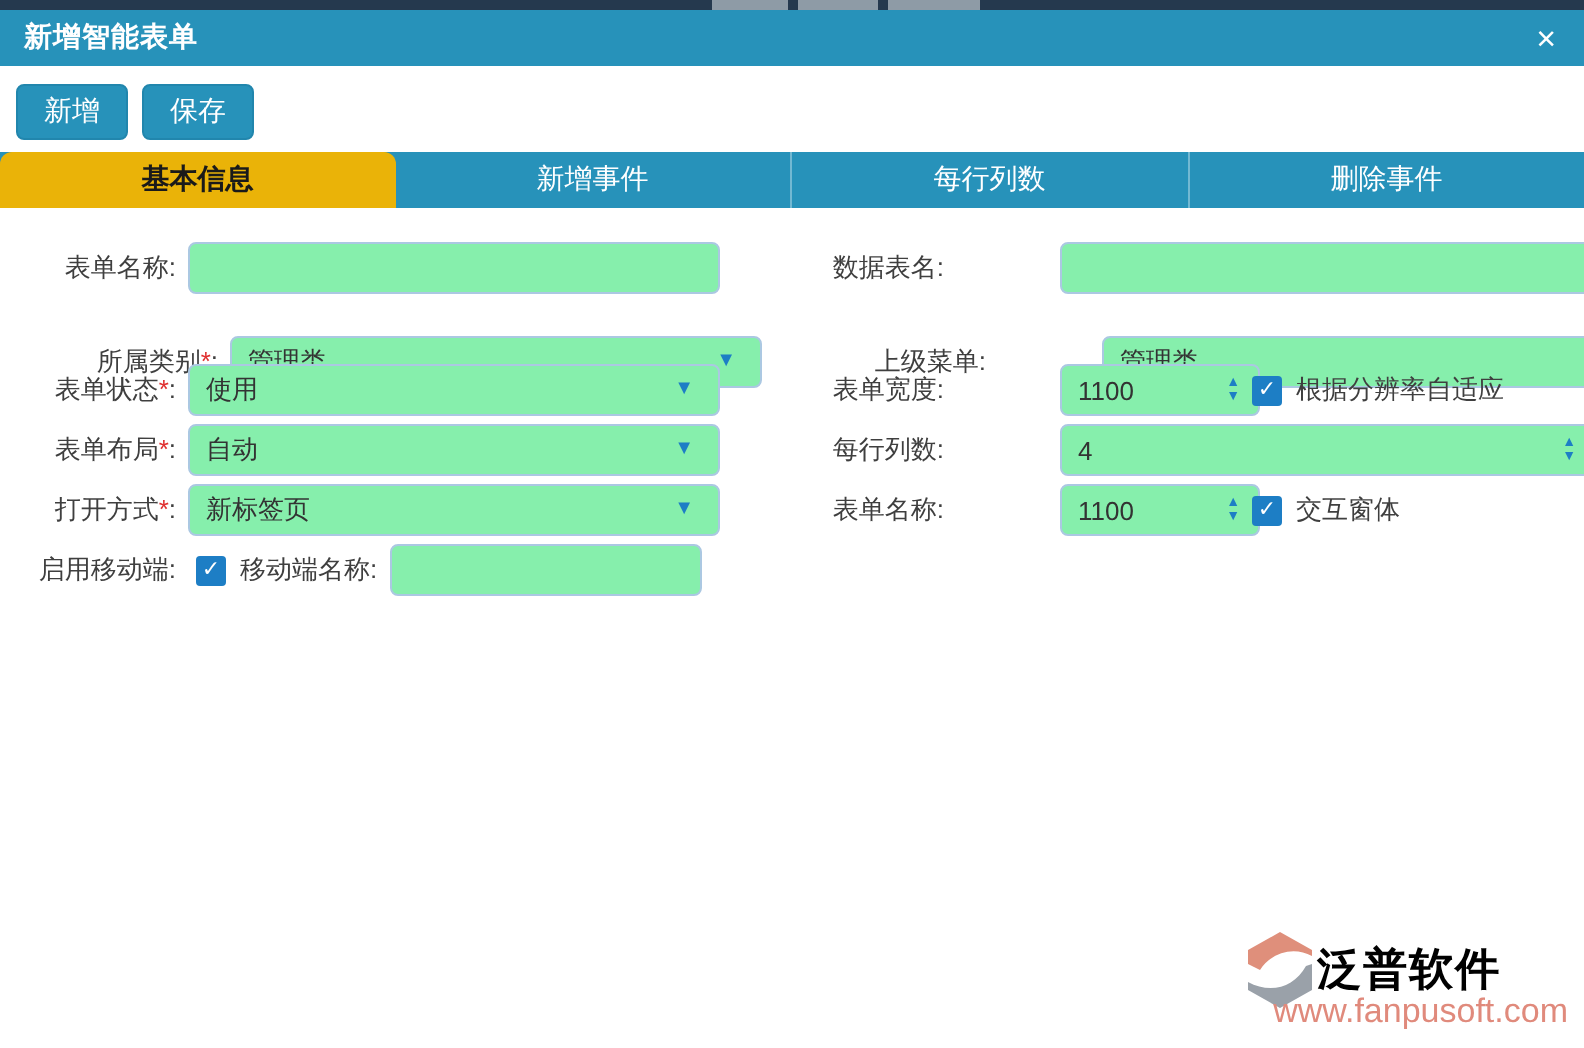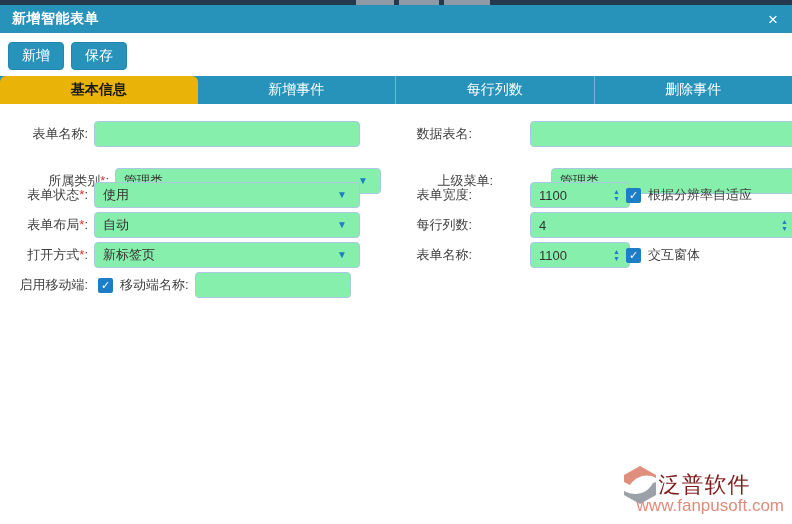--- a/index.html
+++ b/index.html
@@ -44,21 +44,21 @@
   .checkbox { width:15px; height:15px; border-radius:2px; background:#1d7ec5; color:#fff; font-size:11px; line-height:15px; display:flex; align-items:center; justify-content:center; cursor:pointer; flex:none; }
   .cblabel { font-size:13px; color:#3f3f3f; margin-left:7px; white-space:nowrap; }
 
   
   .r1 { top:17px; } .r2 { top:64px;padding-left:21px; } .r3 { top:78px; } .r4 { top:108px; } .r5 { top:138px; } .r6 { top:168px; }
   .cb3 { left:626px; top:78px; } .cb5 { left:626px; top:138px; }
 
   
   .brand { position:absolute; right:8px; bottom:8px; }
   .brand-row { display:flex; align-items:center; }
-  .brand-name { font-size:22px; font-weight:normal; color:#7f1d1d; margin-left:2px; letter-spacing:1px; }
+  .brand-name { font-size:22px; font-weight:bold; color:#000000; margin-left:2px; letter-spacing:1px; }
   .brand-url { font-size:17px; font-weight:normal; color:#e08a7c; margin-top:-9px; margin-left:14px; position:relative; }
 </style>
 </head>
 <body>
 
 <div class="screen">
 
   <div class="bg-strip">
     <div class="bg-tab" style="left:356px;width:38px;"></div>
     <div class="bg-tab" style="left:399px;width:40px;"></div>

